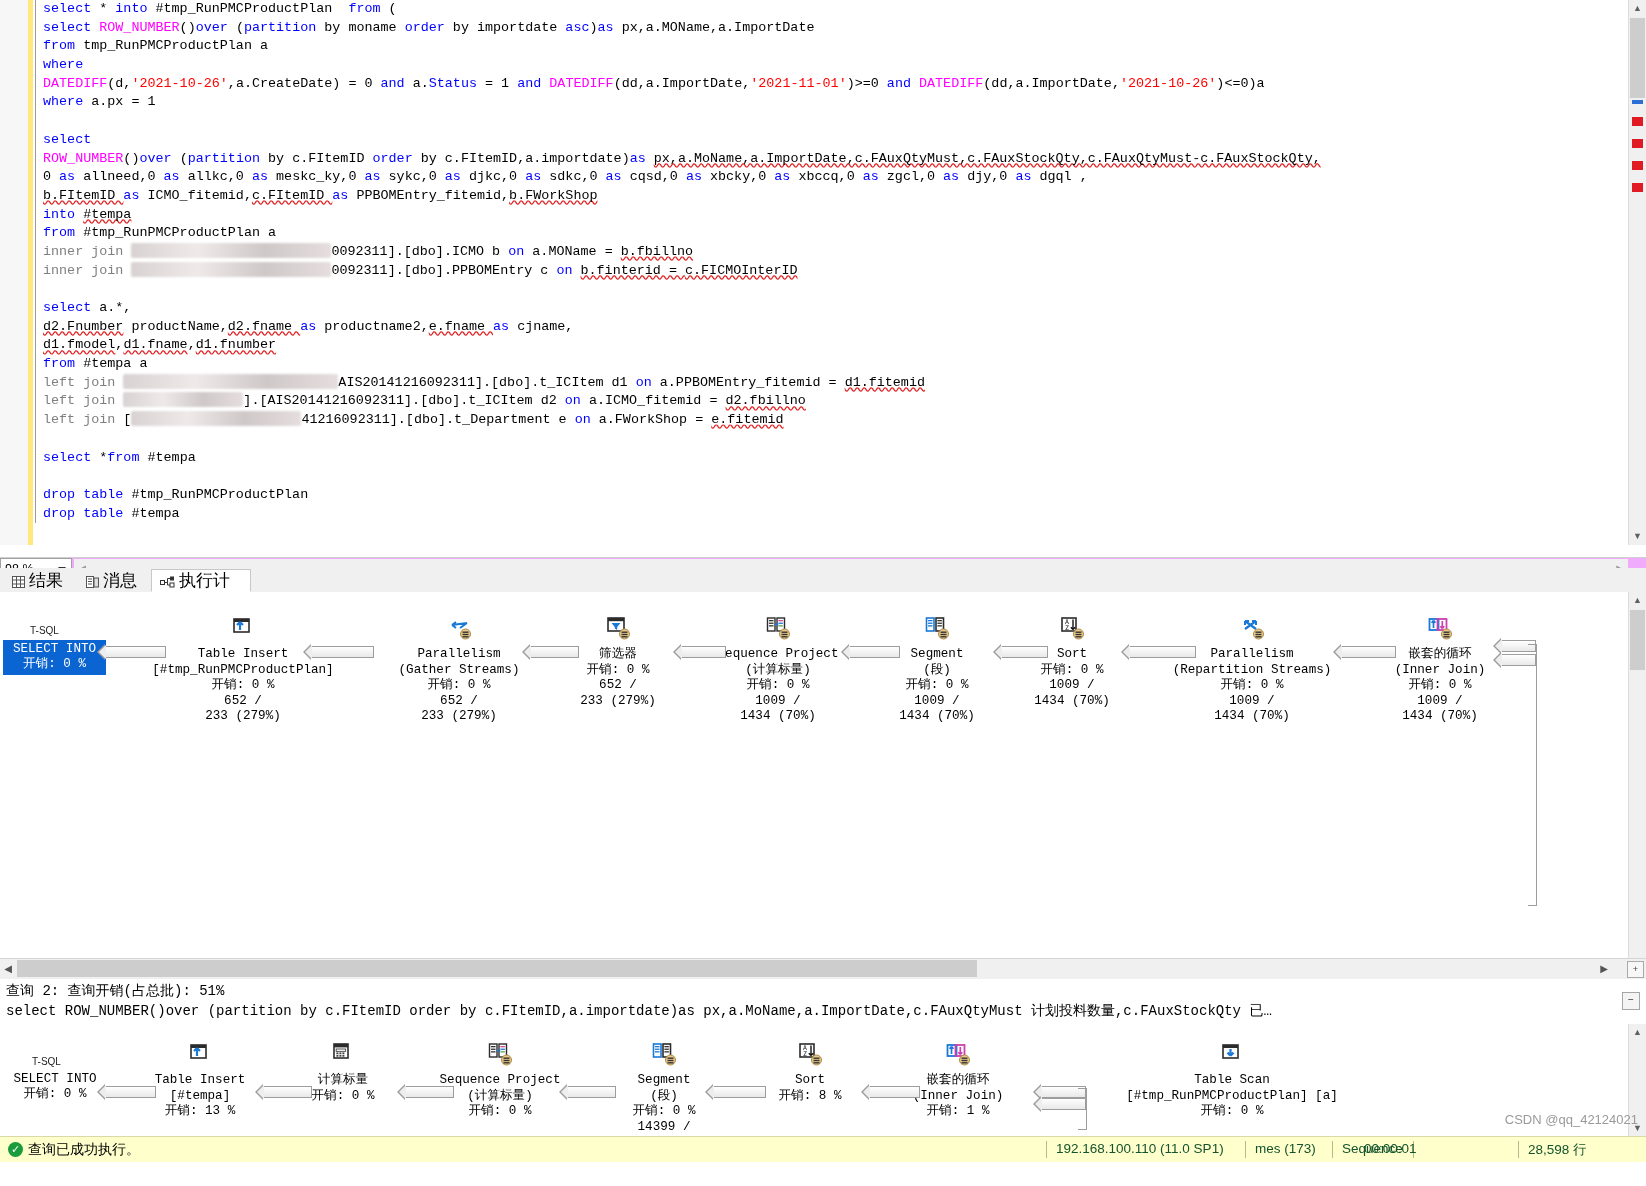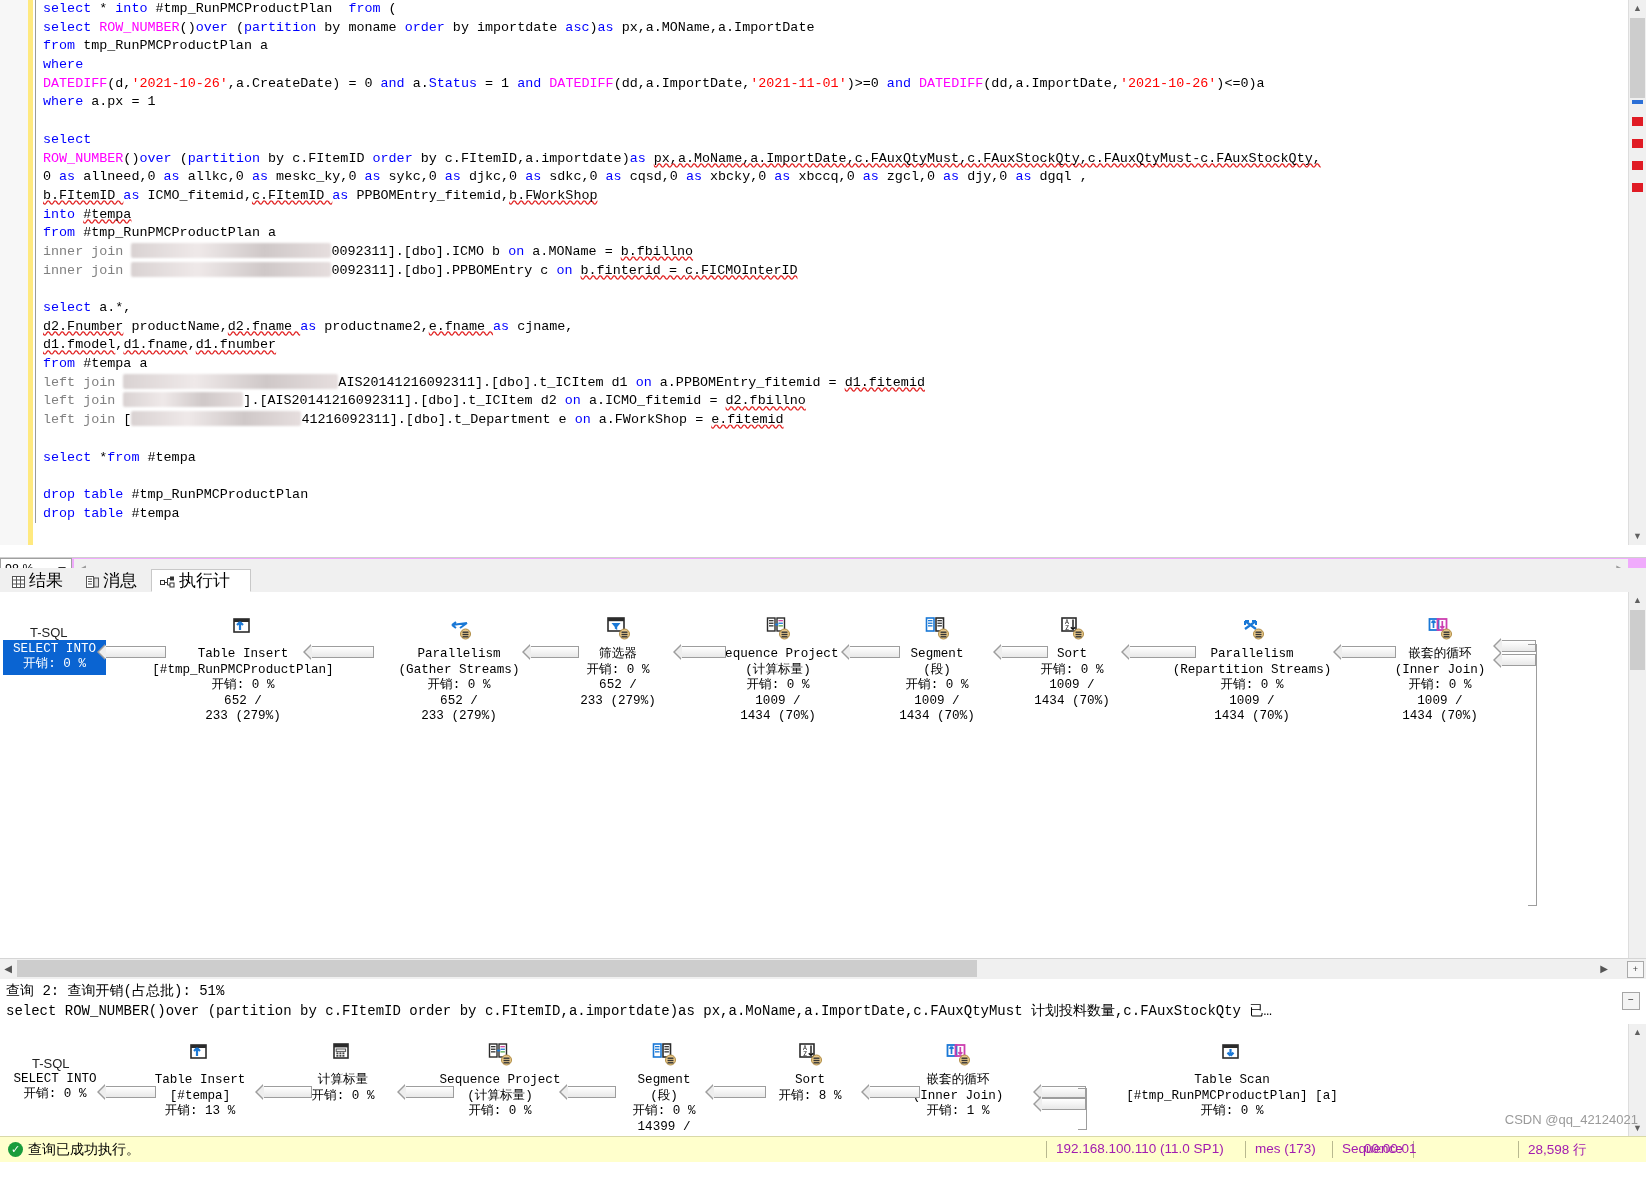--- a/index.html
+++ b/index.html
@@ -64,21 +64,21 @@
         font-size:12.6px;line-height:15.4px;color:#000;white-space:pre;}
   .node .ico{display:block;margin:0 auto 2px auto;}
   .arrow{position:absolute;height:10px;background:linear-gradient(#fff,#e8e8e8);border:1px solid #9d9d9d;}
   .arrow:before{content:"";position:absolute;left:-8px;top:-3px;width:0;height:0;
      border-top:8px solid transparent;border-bottom:8px solid transparent;border-right:8px solid #9d9d9d;}
   .arrow:after{content:"";position:absolute;left:-6px;top:-2px;width:0;height:0;
      border-top:7px solid transparent;border-bottom:7px solid transparent;border-right:7px solid #eee;}
 
   .selinto{position:absolute;background:#0a64d2;color:#fff;font-family:"Liberation Mono","DejaVu Sans Mono",monospace;
            font-size:12.6px;line-height:15.4px;padding:2px 4px;text-align:center;white-space:pre;}
-  .tsql{position:absolute;font-size:13px;color:#222;font-family:"Liberation Sans",sans-serif;}
+  .tsql{position:absolute;font-size:10px;color:#222;font-family:"Liberation Sans",sans-serif;}
 
   
   .bracket{position:absolute;border:1px solid #9d9d9d;border-left:none;}
 
   
   .plan-hs{position:absolute;left:0;top:958px;width:1646px;height:20px;background:#f0f0f0;border-top:1px solid #d5d5d5;}
   .plan-hs .thumb{position:absolute;left:17px;top:1px;width:960px;height:17px;background:#cdcdcd;}
   .plan-hs .lbtn{position:absolute;left:0;top:0;width:16px;height:19px;line-height:19px;text-align:center;color:#555;font-size:10px;}
   .plan-hs .rbtn{position:absolute;right:34px;top:0;width:16px;height:19px;line-height:19px;text-align:center;color:#555;font-size:10px;}
   .plan-hs .sq{position:absolute;right:2px;top:2px;width:15px;height:15px;border:1px solid #aaa;background:#f7f7f7;font-size:9px;line-height:14px;text-align:center;color:#444;}
@@ -93,21 +93,21 @@
   .plan2{position:absolute;left:0;top:1024px;width:1646px;height:112px;background:#fff;overflow:hidden;}
   .plan2-sb{position:absolute;right:0;top:0;width:17px;height:112px;background:#f0f0f0;border-left:1px solid #ddd;}
   .plan2-sb .up{position:absolute;left:0;top:0;width:17px;height:16px;text-align:center;font-size:9px;line-height:16px;color:#606060;}
   .plan2-sb .dn{position:absolute;left:0;bottom:0;width:17px;height:16px;text-align:center;font-size:9px;line-height:16px;color:#606060;}
 
   
   .status{position:absolute;left:0;top:1136px;width:1646px;height:26px;background:#ffffcc;border-top:1px solid #d9d9a8;}
   .status .ok{position:absolute;left:8px;top:5px;width:15px;height:15px;border-radius:50%;background:#1a9c3c;color:#fff;
               font-size:11px;line-height:15px;text-align:center;}
   .status .msg{position:absolute;left:28px;top:4px;font-size:14px;color:#000;}
-  .status .seg{position:absolute;top:4px;font-size:13.5px;color:#a21caf;}
+  .status .seg{position:absolute;top:4px;font-size:13.5px;color:#14532d;}
   .status .divider{position:absolute;top:4px;width:1px;height:17px;background:#b9b98f;}
 
   .watermark{position:absolute;right:8px;top:1112px;font-size:13px;color:#9a9a9a;font-family:"Liberation Sans",sans-serif;}
   .bottom-fill{position:absolute;left:0;top:1162px;width:1646px;height:24px;background:#fff;}
 </style>
 </head>
 <body>
 
 <div class="app">
 

